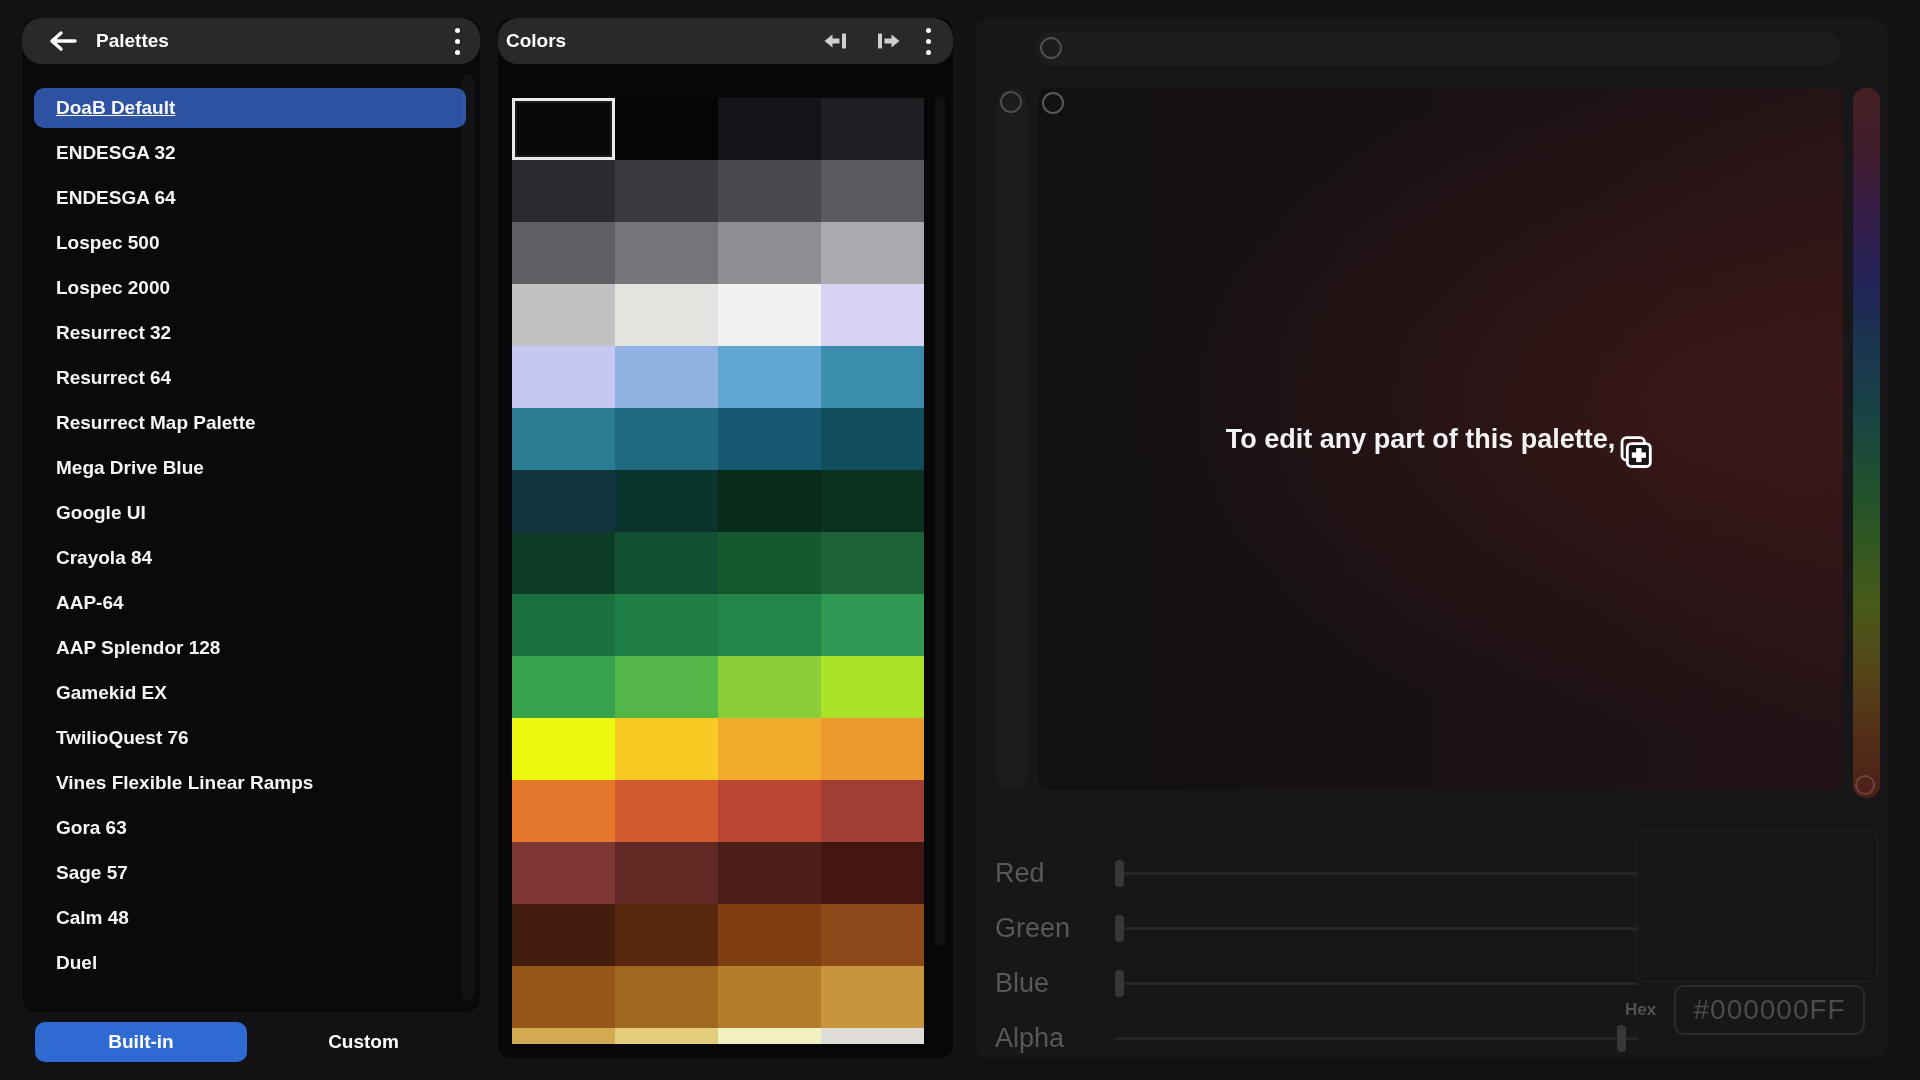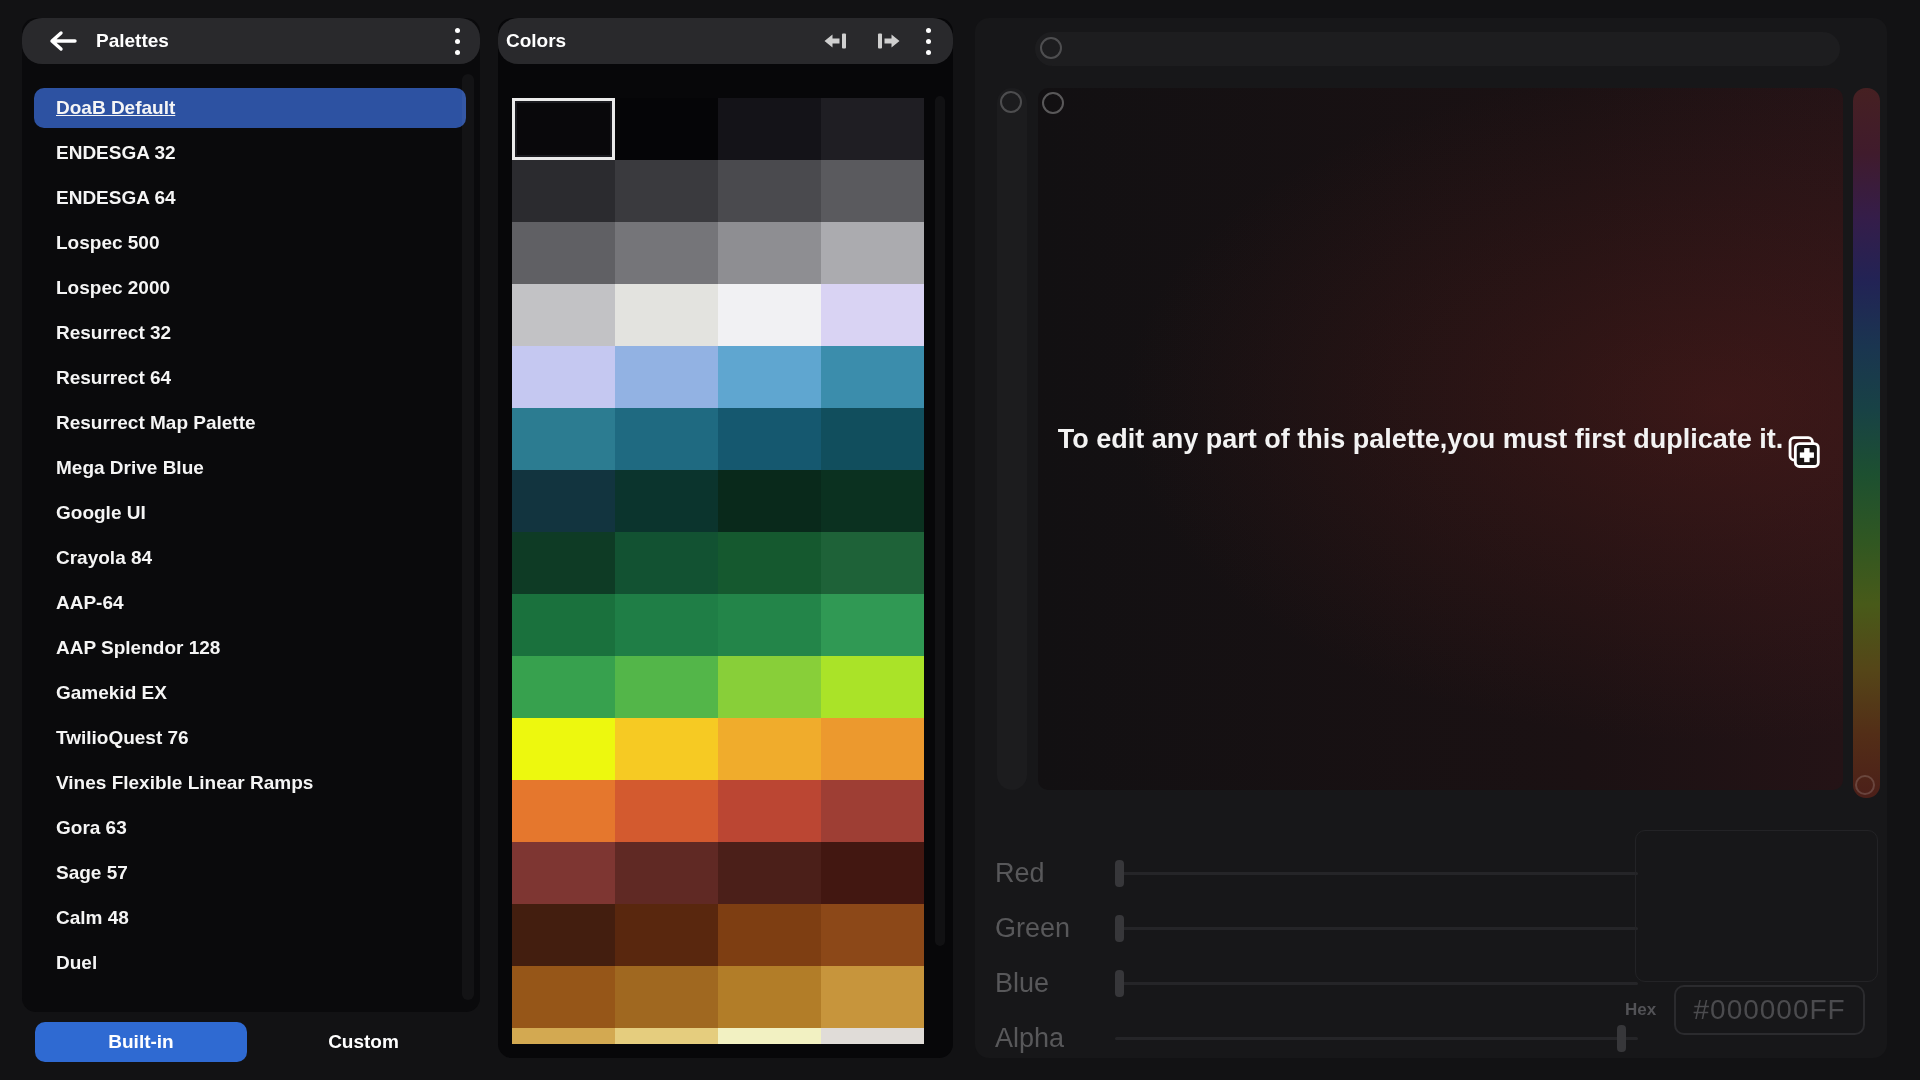--- a/index.html
+++ b/index.html
@@ -234,21 +234,20 @@
   </div>
   <div id="sv-box">
     <div class="handle-circle"></div>
   </div>
   <div id="hue-strip" style="background: linear-gradient(rgb(70, 32, 34), rgb(64, 27, 44), rgb(53, 29, 73), rgb(34, 35, 85), rgb(26, 53, 80), rgb(24, 66, 69), rgb(29, 80, 48), rgb(48, 87, 34), rgb(72, 90, 25), rgb(85, 70, 24), rgb(83, 46, 23), rgb(76, 31, 25));">
     <div class="handle-circle"></div>
   </div>
 
   <div id="notice">
     <div class="notice-line">To edit any part of this palette,</div>
-    <div class="notice-line">you must first duplicate it.</div>
     <span id="dup-icon">
       <svg width="40" height="40" viewBox="0 0 34 34">
         <rect x="6" y="4" width="19" height="19" rx="3.5" fill="none" stroke="#ffffff" stroke-width="2.4"></rect>
         <rect x="10.5" y="9" width="19.5" height="19.5" rx="3.5" fill="#1b1414" stroke="#ffffff" stroke-width="2.4"></rect>
         <rect x="18" y="12.8" width="4.6" height="12" fill="#ffffff"></rect>
         <rect x="14.3" y="16.5" width="12" height="4.6" fill="#ffffff"></rect>
       </svg>
     </span>
   </div>
 

